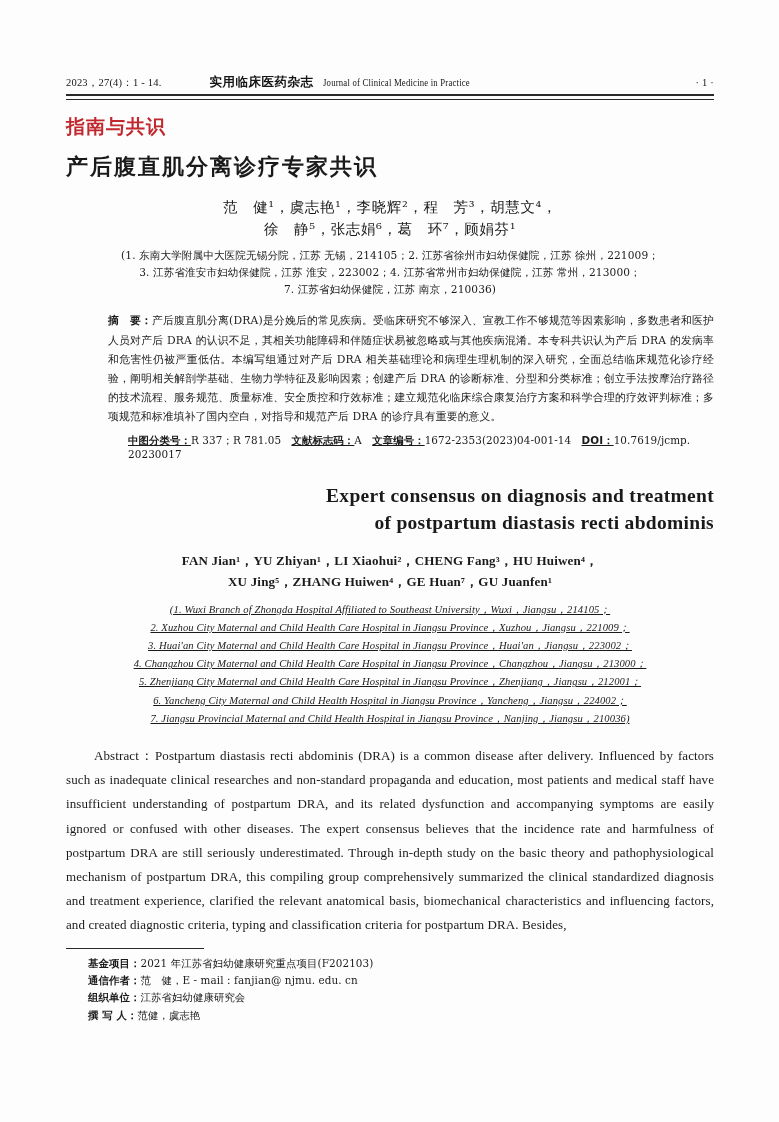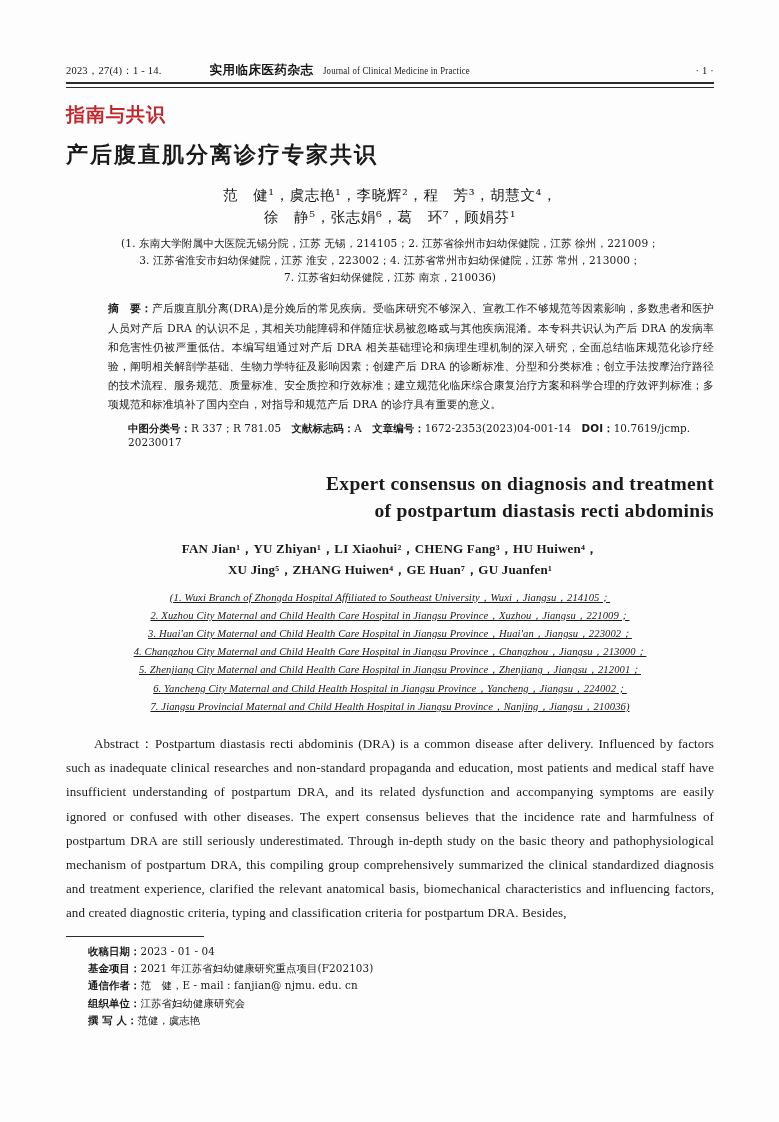--- a/index.html
+++ b/index.html
@@ -15,21 +15,21 @@
     position: relative;
     width: 779px;
     height: 1122px;
     background: #fdfdfd;
     overflow: hidden;
     box-sizing: border-box;
   }
   .content {
     position: absolute;
     left: 66px;
-    top: 4px;
+    top: 16px;
     width: 648px;
   }
 
   
   .runhead {
     display: flex;
     align-items: baseline;
     font-size: 10.5px;
     padding-top: 58px;
     color: #161616;
@@ -135,20 +135,21 @@
   .clc-zh {
     margin-top: 7px;
     font-size: 10.4px;
     font-family: "DejaVu Serif", serif;
     padding-left: 62px;
     letter-spacing: 0.1px;
   }
   .clc-zh .lbl {
     font-family: "DejaVu Sans", sans-serif;
     font-weight: bold;
+    text-decoration: underline;
   }
 
   
   .title-en {
     text-align: right;
     font-family: "Liberation Serif", serif;
     font-weight: bold;
     font-size: 19.5px;
     line-height: 1.42;
     margin-top: 22px;
@@ -270,23 +271,20 @@
       <div>7. Jiangsu Provincial Maternal and Child Health Hospital in Jiangsu Province，Nanjing，Jiangsu，210036)</div>
     </div>
 
     <div class="abs-en">
       <span class="lbl">Abstract：</span><span>Postpartum diastasis recti abdominis (DRA) is a common disease after delivery. Influenced by factors such as inadequate clinical researches and non-standard propaganda and education, most patients and medical staff have insufficient understanding of postpartum DRA, and its related dysfunction and accompanying symptoms are easily ignored or confused with other diseases. The expert consensus believes that the incidence rate and harmfulness of postpartum DRA are still seriously underestimated. Through in-depth study on the basic theory and pathophysiological mechanism of postpartum DRA, this compiling group comprehensively summarized the clinical standardized diagnosis and treatment experience, clarified the relevant anatomical basis, biomechanical characteristics and influencing factors, and created diagnostic criteria, typing and classification criteria for postpartum DRA. Besides,</span>
     </div>
 
     <div class="footnote-rule"></div>
     <div class="footnote">
       <div>
-        <span class="lbl">收稿日期：</span><span>2023 - 01 - 04</span>
-      </div>
-      <div>
         <span class="lbl">基金项目：</span><span>2021 年江苏省妇幼健康研究重点项目(F202103)</span>
       </div>
       <div>
         <span class="lbl">通信作者：</span><span>范　健，E - mail：fanjian@ njmu. edu. cn</span>
       </div>
       <div>
         <span class="lbl">组织单位：</span><span>江苏省妇幼健康研究会</span>
       </div>
       <div>
         <span class="lbl">撰 写 人：</span><span>范健，虞志艳</span>

